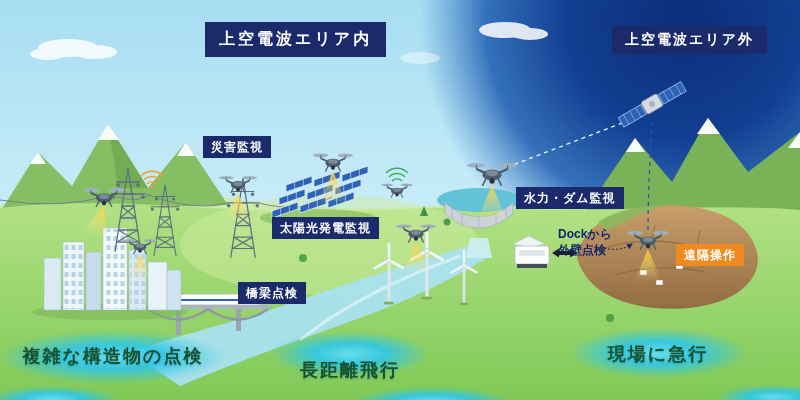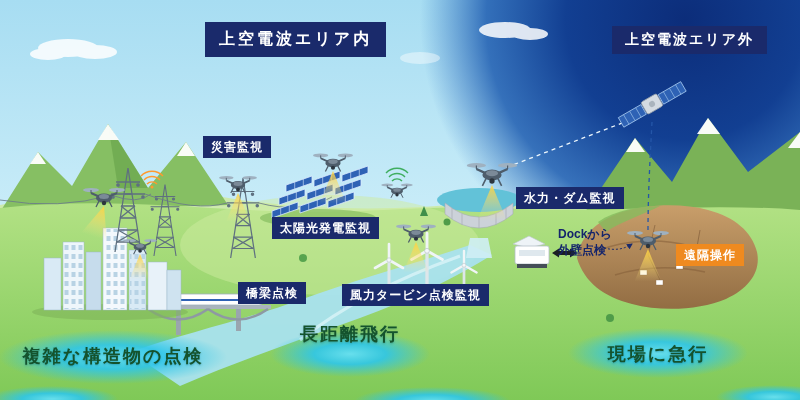--- a/index.html
+++ b/index.html
@@ -268,26 +268,25 @@
     <ellipse cx="774" cy="397" rx="58" ry="12" fill="url(#glowG)"></ellipse>
   </g>
 </svg>
 
 <div class="title-box" style="left:205px;top:22px">上空電波エリア内</div>
 <div class="title-box small" style="left:612px;top:26px">上空電波エリア外</div>
 
 <div class="lbl" style="left:203px;top:136px">災害監視</div>
 <div class="lbl" style="left:272px;top:217px">太陽光発電監視</div>
 <div class="lbl" style="left:238px;top:282px">橋梁点検</div>
-<div class="lbl" style="left:342px;top:284px">風力タービン点検監視</div>
 <div class="lbl" style="left:516px;top:187px">水力・ダム監視</div>
 <div class="lbl orange" style="left:676px;top:244px">遠隔操作</div>
 
 <div class="dock-note" style="left:558px;top:227px">
   <span>Dockから</span>
   <span>外壁点検</span>
 </div>
 
 <div class="cap" style="left:113px;top:344px">複雑な構造物の点検</div>
-<div class="cap" style="left:350px;top:322px">長距離飛行</div>
+<div class="cap" style="left:350px;top:358px">長距離飛行</div>
 <div class="cap" style="left:658px;top:342px">現場に急行</div>
 
 </div>
 
 </body></html>

